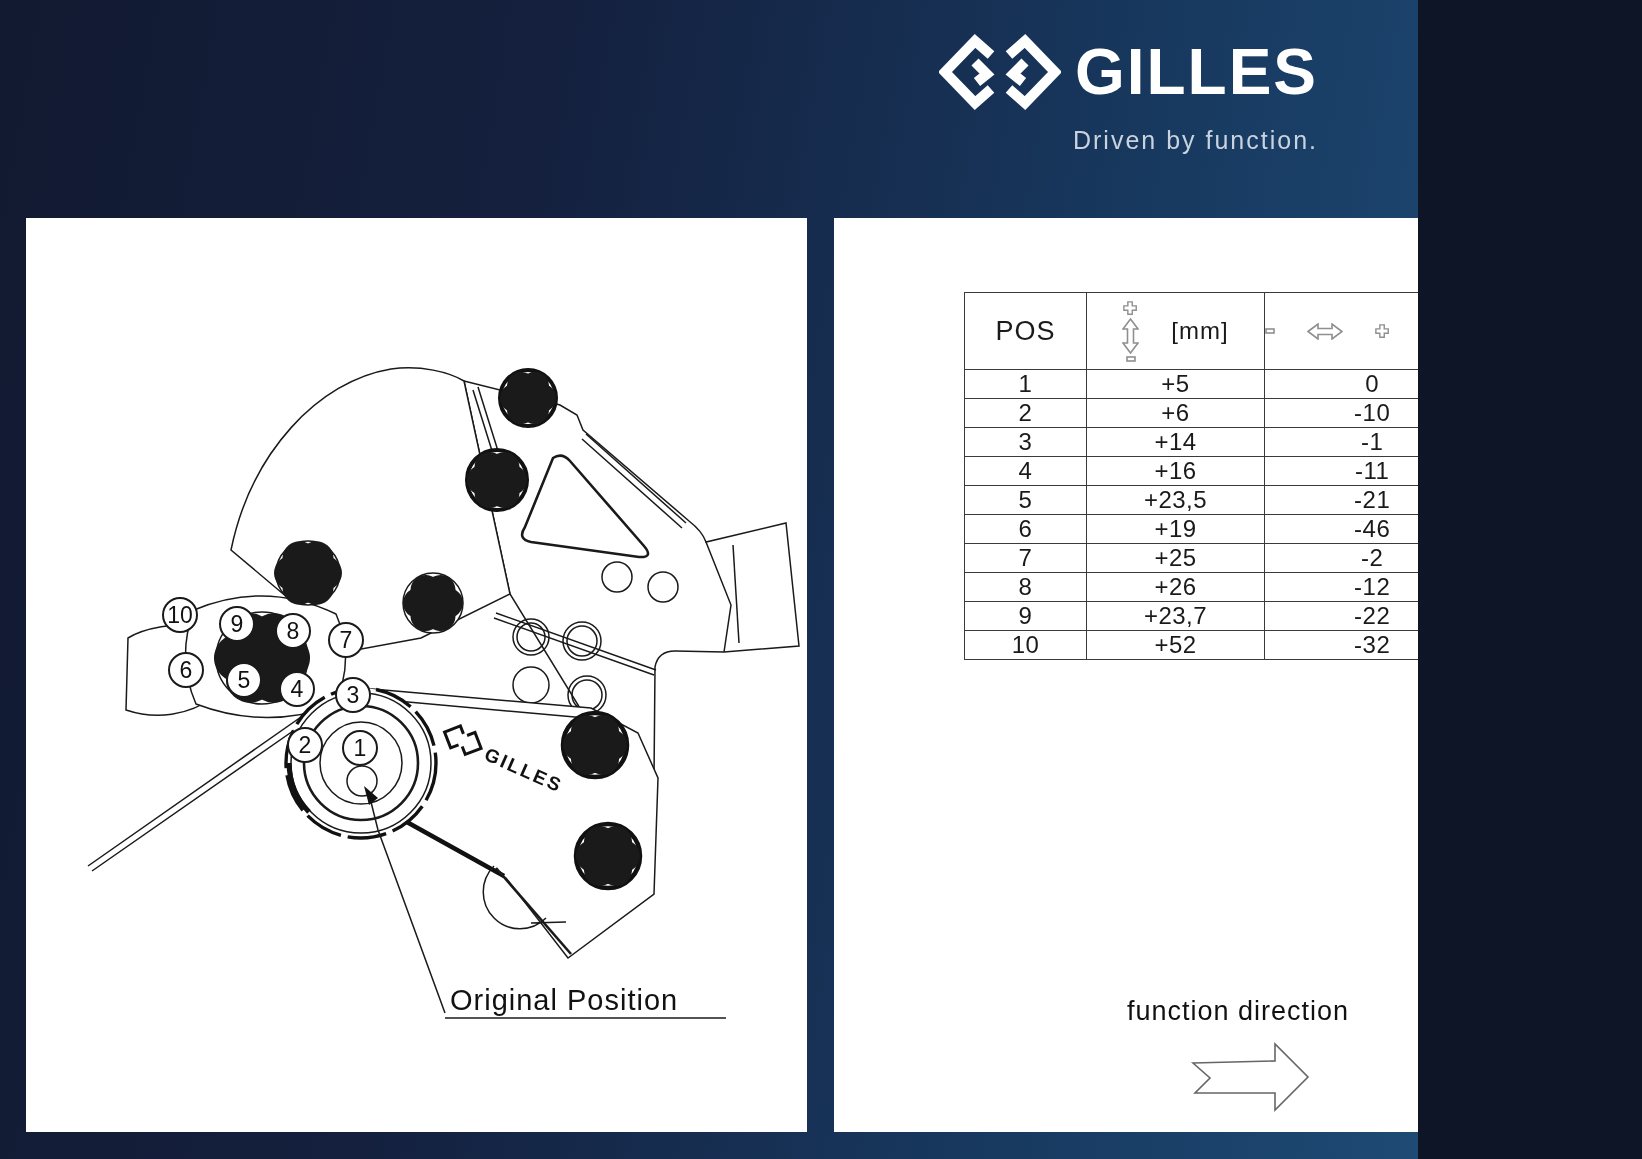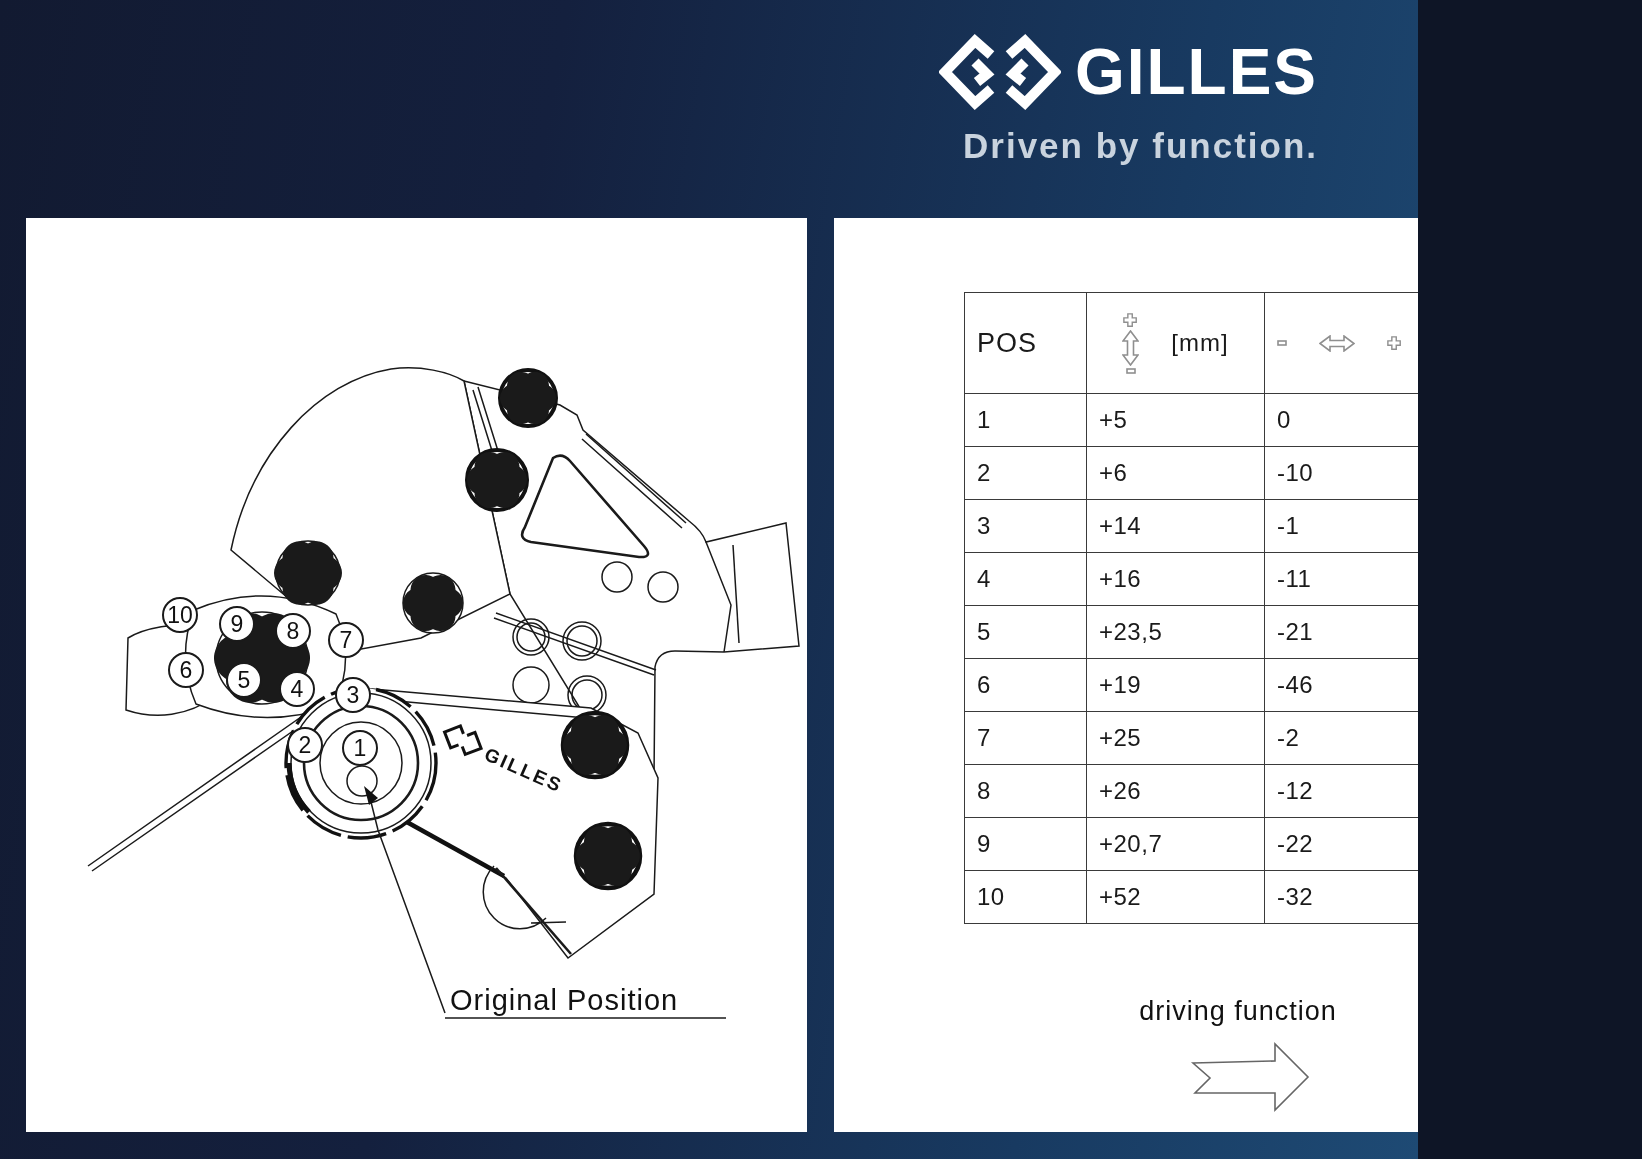--- a/index.html
+++ b/index.html
@@ -7,27 +7,27 @@
     background:linear-gradient(100deg,#121a31 0%,#14203e 35%,#173push 0,#183a61 75%,#1e4a74 100%);
     background:linear-gradient(100deg,#121a31 0%,#14203e 35%,#183a61 75%,#1e4a74 100%);
     font-family:"Liberation Sans", sans-serif;}
   .panel{position:absolute;background:#ffffff;top:218px;height:914px;}
   .panel-left{left:26px;width:781px;}
   .panel-right{left:834px;width:779px;}
 
   
   .brand{position:absolute;top:30px;right:100px;display:flex;align-items:center;gap:14px;}
   .brand-text{color:#fff;font-size:64px;font-weight:bold;letter-spacing:2px;line-height:1;}
-  .tagline{position:absolute;top:126px;right:100px;color:#c9d3de;font-size:35px;
-    font-weight:700;letter-spacing:2px;}
+  .tagline{position:absolute;top:126px;right:100px;color:#c9d3de;font-size:25px;
+    font-weight:400;letter-spacing:2px;}
 
   
   .adj-table{position:absolute;left:130px;top:74px;border-collapse:collapse;table-layout:fixed;}
-  .adj-table td,.adj-table th{border:1px solid #3a3a3a;text-align:left;vertical-align:middle;
-    font-weight:normal;color:#1a1a1a;padding:12px;}
+  .adj-table td,.adj-table th{border:1px solid #3a3a3a;text-align:center;vertical-align:middle;
+    font-weight:normal;color:#1a1a1a;padding:0;}
   .adj-table thead th{height:76px;font-size:27px;letter-spacing:1px;}
   .adj-table tbody td{height:28px;font-size:24px;letter-spacing:0.5px;}
   .hdr-flex{display:flex;align-items:center;justify-content:center;gap:32px;}
   .hdr-stack{display:flex;flex-direction:column;align-items:center;gap:2px;}
   .unit{font-size:24px;color:#1a1a1a;}
   .drv-label{position:absolute;left:254px;top:778px;width:300px;text-align:center;
     font-size:27px;color:#111;letter-spacing:1px;}
   .drv-arrow{position:absolute;left:352px;top:818px;}
 
   .gray-icon{stroke:#8f8f8f;fill:#ffffff;stroke-width:1.6;}
@@ -297,29 +297,29 @@
             <td>+25</td>
             <td>-2</td>
           </tr>
           <tr>
             <td>8</td>
             <td>+26</td>
             <td>-12</td>
           </tr>
           <tr>
             <td>9</td>
-            <td>+20,7</td>
+            <td>+23,7</td>
             <td>-22</td>
           </tr>
           <tr>
             <td>10</td>
             <td>+52</td>
             <td>-32</td>
           </tr>
         </tbody>
     </table>
 
-    <div class="drv-label">driving function</div>
+    <div class="drv-label">function direction</div>
     <svg class="drv-arrow" width="126" height="80" viewBox="0 0 126 80">
       <path d="M7,27 L89,25 L89,8 L122,41 L89,74 L89,57 L9,57 L24,42 Z" fill="#ffffff" stroke="#666" stroke-width="1.6" stroke-linejoin="miter"></path>
     </svg>
   </div>
 </div>
 
 </body></html>

